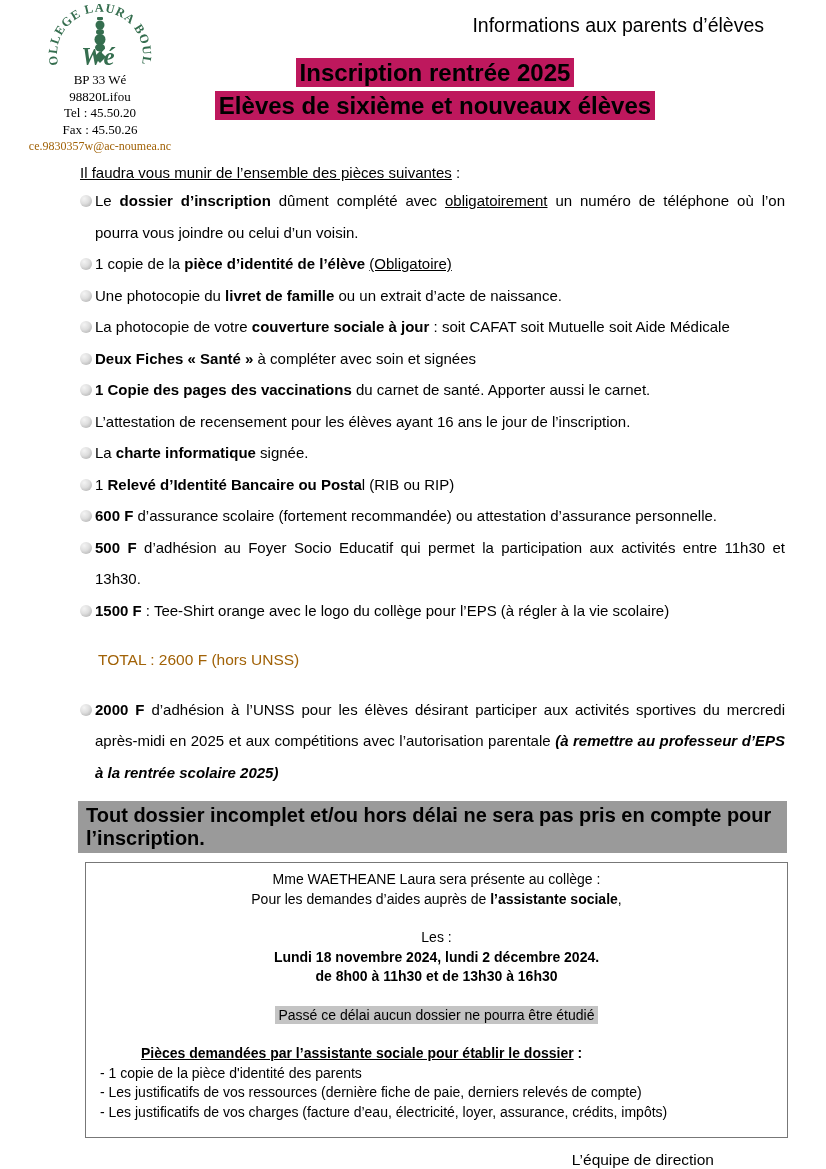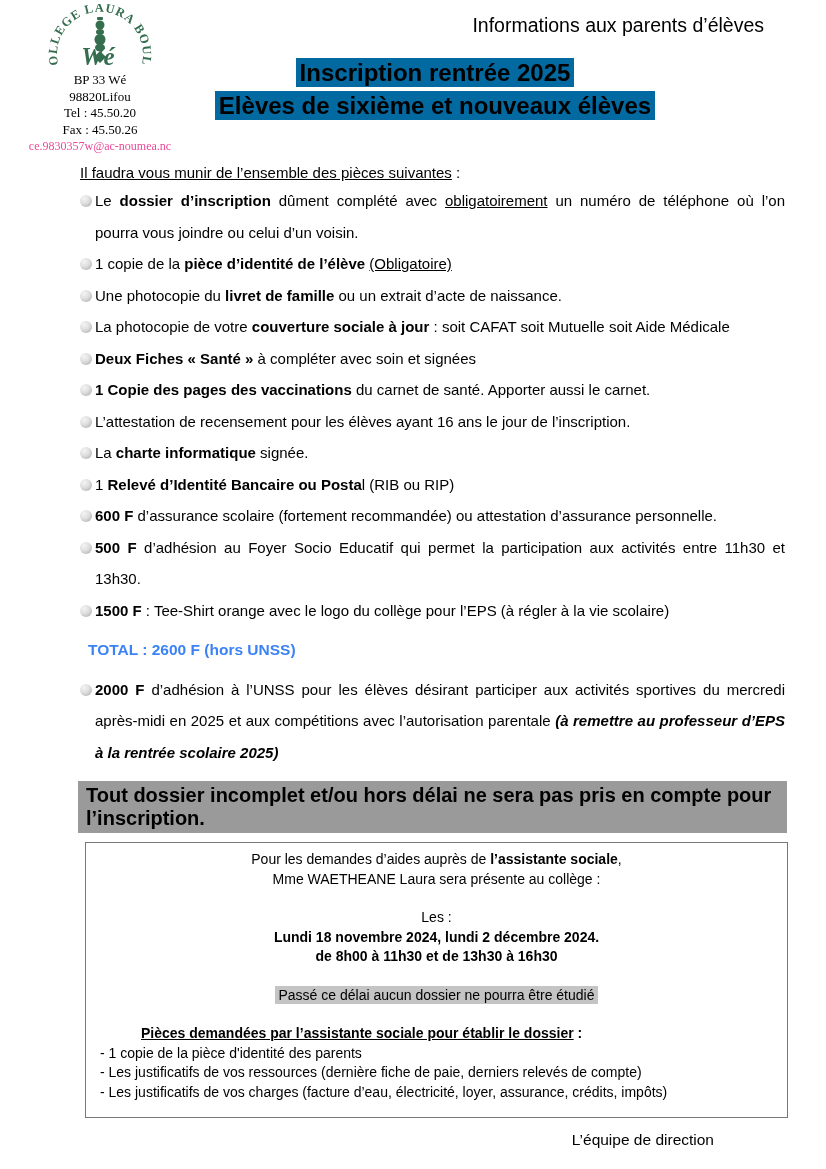--- a/index.html
+++ b/index.html
@@ -2,40 +2,40 @@
 <html><head>
 <meta charset="utf-8">
 <style>
   html,body{margin:0;padding:0;background:#fff;}
   .page{position:relative;width:826px;height:1169px;background:#fff;overflow:hidden;
         font-family:"Liberation Sans",sans-serif;color:#000;}
   
   .header{position:relative;height:150px;}
   .logo-block{position:absolute;left:14px;top:4px;width:172px;text-align:center;}
   .addr{font-family:"Liberation Serif",serif;font-size:13px;line-height:16.5px;margin-top:0px;}
-  .email{display:block;font-family:"Liberation Serif",serif;font-size:12px;color:#ec4899;
+  .email{display:block;font-family:"Liberation Serif",serif;font-size:12px;color:#a16207;
          text-decoration:none;margin-top:1px;cursor:pointer;}
   .info-title{position:absolute;right:62px;top:14px;font-size:19.5px;}
   .titles{position:absolute;left:85px;top:56px;width:700px;text-align:center;
           font-weight:bold;font-size:24px;line-height:33px;}
-  .hl{background:#0369a1;padding:1px 4px;}
+  .hl{background:#be185d;padding:1px 4px;}
   
   .intro{margin:14px 40px 0 80px;font-size:15px;}
   .intro .u{text-decoration:underline;margin-top:12px;}
   
   .checklist{margin:4px 41px 0 80px;font-size:15px;line-height:31.5px;}
   .item{margin:0;padding-left:15px;text-indent:-15px;}
   .jst{text-align:justify;}
   .bullet{display:inline-block;width:12px;height:12px;border-radius:50%;margin-right:3px;
           vertical-align:-1px;
           background:radial-gradient(circle at 35% 30%, #f4f4f4 0%, #dedede 45%, #bfbfbf 75%, #a8a8a8 100%);}
   b{font-weight:bold;}
   .u{text-decoration:underline;}
   .bi{font-weight:bold;font-style:italic;}
-  .total{margin:8px;color:#3b82f6;font-weight:bold;font-size:15.5px;line-height:31.5px;}
+  .total{margin:18px;color:#a16207;font-weight:normal;font-size:15.5px;line-height:31.5px;}
   
   .banner{margin:13px 39px 0 78px;background:#9a9a9a;padding:3px 8px;
           font-weight:bold;font-size:20px;line-height:23px;}
   
   .aidbox{margin:9px 38px 0 85px;border:1px solid #777;padding:7px 14px 15px 14px;
           font-size:14px;line-height:19.5px;}
   .ctr{text-align:center;margin:0;}
   .blank{height:19px;}
   .note-hl{background:#c4c4c4;padding:1px 4px;}
   .docs-heading{margin:0;font-weight:bold;}
@@ -103,22 +103,22 @@
     <p class="item"><span class="bullet"></span><b>1500 F</b><span> : Tee-Shirt orange avec le logo du collège pour l’EPS (à régler à la vie scolaire)</span></p>
     <p class="total">TOTAL : 2600 F (hors UNSS)</p>
     <p class="item jst"><span class="bullet"></span><b>2000 F</b><span> d’adhésion à l’UNSS pour les élèves désirant participer aux activités sportives du mercredi après-midi en 2025 et aux compétitions avec l’autorisation parentale </span><span class="bi">(à remettre au professeur d’EPS à la rentrée scolaire 2025)</span></p>
   </div>
 
   <div class="banner">
     <div>Tout dossier incomplet et/ou hors délai ne sera pas pris en compte pour l’inscription.</div>
   </div>
 
   <div class="aidbox">
+    <p class="ctr">Mme WAETHEANE Laura sera présente au collège :</p>
     <p class="ctr"><span>Pour les demandes d’aides auprès de </span><b>l’assistante sociale</b><span>,</span></p>
-    <p class="ctr">Mme WAETHEANE Laura sera présente au collège :</p>
     <div class="blank"></div>
     <p class="ctr">Les :</p>
     <p class="ctr"><b>Lundi 18 novembre 2024, lundi 2 décembre 2024.</b></p>
     <p class="ctr"><b>de 8h00 à 11h30 et de 13h30 à 16h30</b></p>
     <div class="blank"></div>
     <p class="ctr"><span class="note-hl">Passé ce délai aucun dossier ne pourra être étudié</span></p>
     <div class="blank"></div>
     <p class="docs-heading"><span class="u">Pièces demandées par l’assistante sociale pour établir le dossier</span><span> :</span></p>
     <p class="doc-line">- 1 copie de la pièce d'identité des parents</p>
     <p class="doc-line">- Les justificatifs de vos ressources (dernière fiche de paie, derniers relevés de compte)</p>

